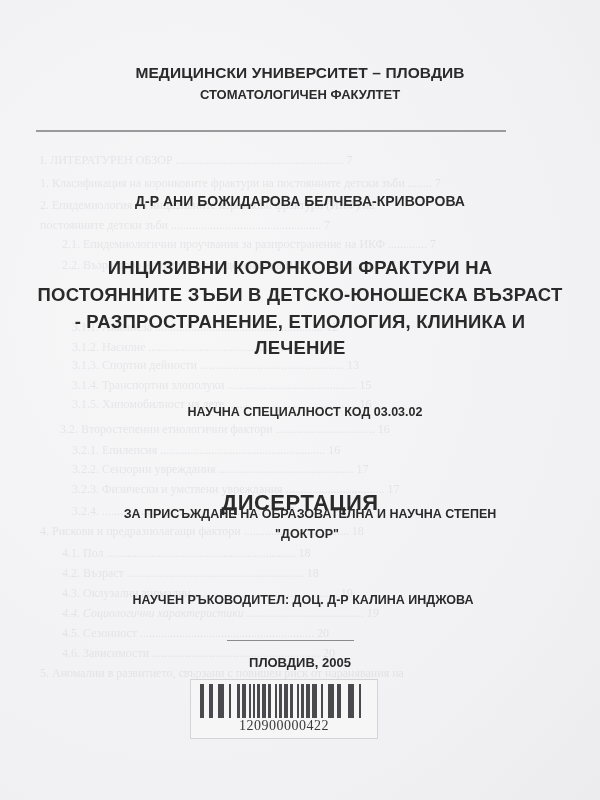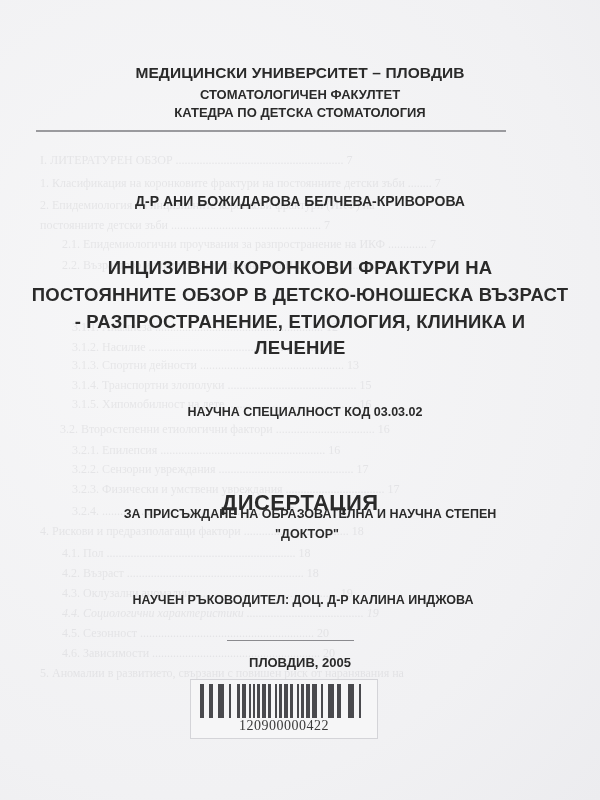--- a/index.html
+++ b/index.html
@@ -55,27 +55,26 @@
       <div class="ghost" style="left: 62px; top: 566px;">4.2. Възраст ........................................................... 18</div>
       <div class="ghost" style="left: 62px; top: 586px;">4.3. Оклузални аномалии ................................................ 19</div>
       <div class="ghost" style="left: 62px; top: 606px; font-style: italic;">4.4. Социологични характеристики ....................................... 19</div>
       <div class="ghost" style="left: 62px; top: 626px;">4.5. Сезонност .......................................................... 20</div>
       <div class="ghost" style="left: 62px; top: 646px;">4.6. Зависимости ........................................................ 20</div>
       <div class="ghost" style="left: 40px; top: 666px;">5. Аномалии в развитието, свързани с повишен риск от наранявания на</div>
     </div>
 
   <div class="line h2" style="top:87px">СТОМАТОЛОГИЧЕН ФАКУЛТЕТ</div>
   <div class="line h1" style="top:64px">МЕДИЦИНСКИ УНИВЕРСИТЕТ – ПЛОВДИВ</div>
-  <div class="line h2" style="top:105px">КАТЕДРА ПО ДЕТСКА СТОМАТОЛОГИЯ</div>
   <div class="rule" style="left:36px; width:470px; top:130px; height:2px; background:#9a9a9e;"></div>
 
   <div class="line author" style="top:193px">Д-Р АНИ БОЖИДАРОВА БЕЛЧЕВА-КРИВОРОВА</div>
 
   <div class="line title" style="top:257px">ИНЦИЗИВНИ КОРОНКОВИ ФРАКТУРИ НА</div>
-  <div class="line title" style="top:284px">ПОСТОЯННИТЕ ОБЗОР В ДЕТСКО-ЮНОШЕСКА ВЪЗРАСТ</div>
+  <div class="line title" style="top:284px">ПОСТОЯННИТЕ ЗЪБИ В ДЕТСКО-ЮНОШЕСКА ВЪЗРАСТ</div>
   <div class="line title" style="top:311px">- РАЗПРОСТРАНЕНИЕ, ЕТИОЛОГИЯ, КЛИНИКА И</div>
   <div class="line title" style="top:337px">ЛЕЧЕНИЕ</div>
 
   <div class="line small" style="top:405px; padding-left:10px">НАУЧНА СПЕЦИАЛНОСТ КОД 03.03.02</div>
 
   <div class="line big" style="top:450px">ДИСЕРТАЦИЯ</div>
 
   <div class="line small" style="top:507px; padding-left:20px">ЗА ПРИСЪЖДАНЕ НА ОБРАЗОВАТЕЛНА И НАУЧНА СТЕПЕН</div>
   <div class="line small" style="top:527px; padding-left:14px">"ДОКТОР"</div>
 

